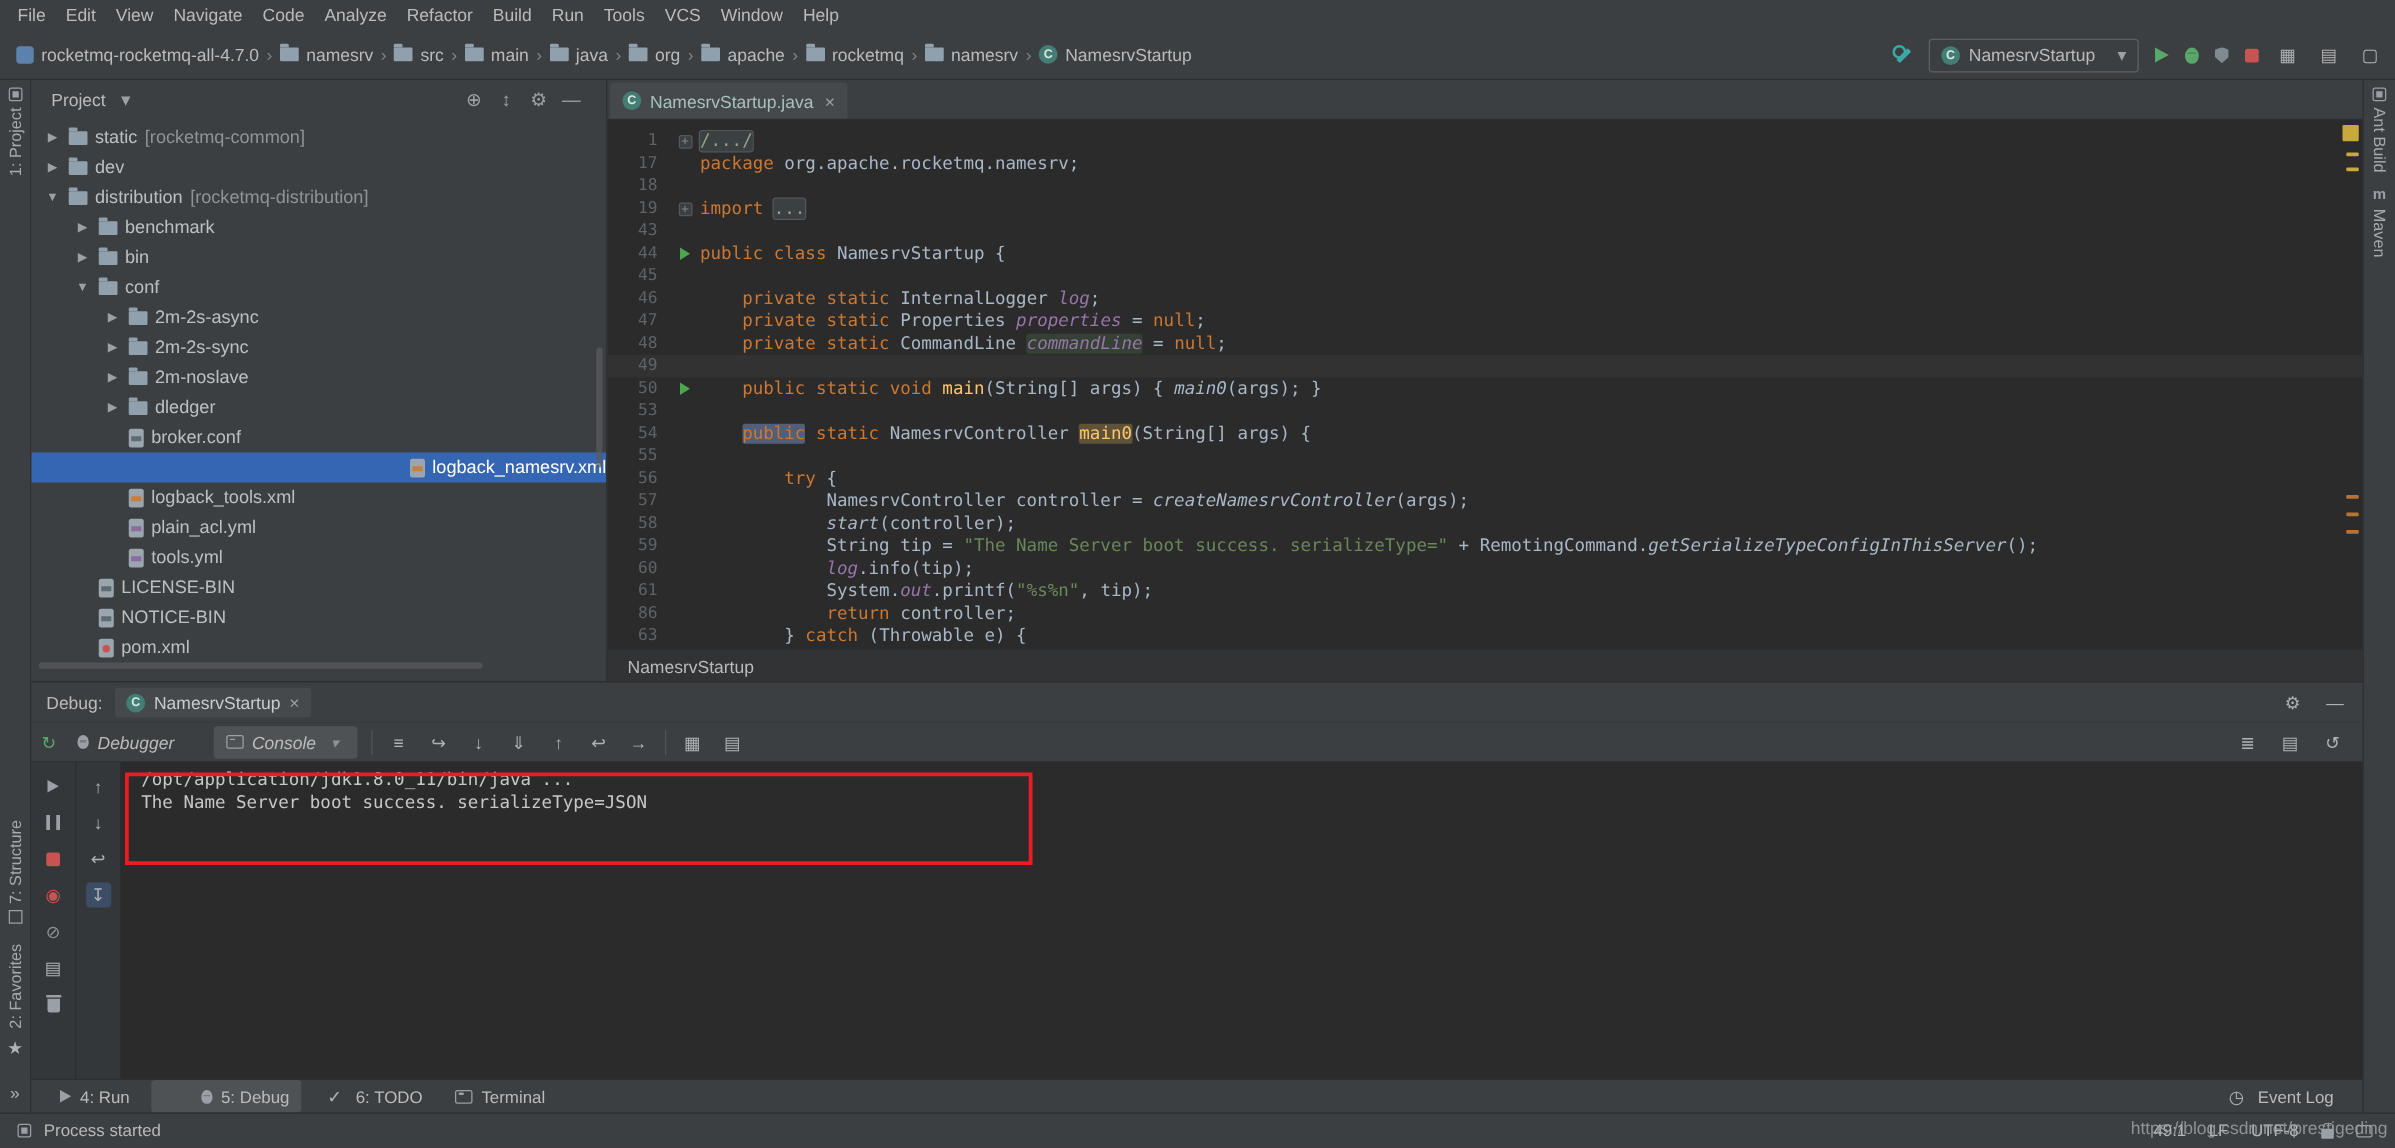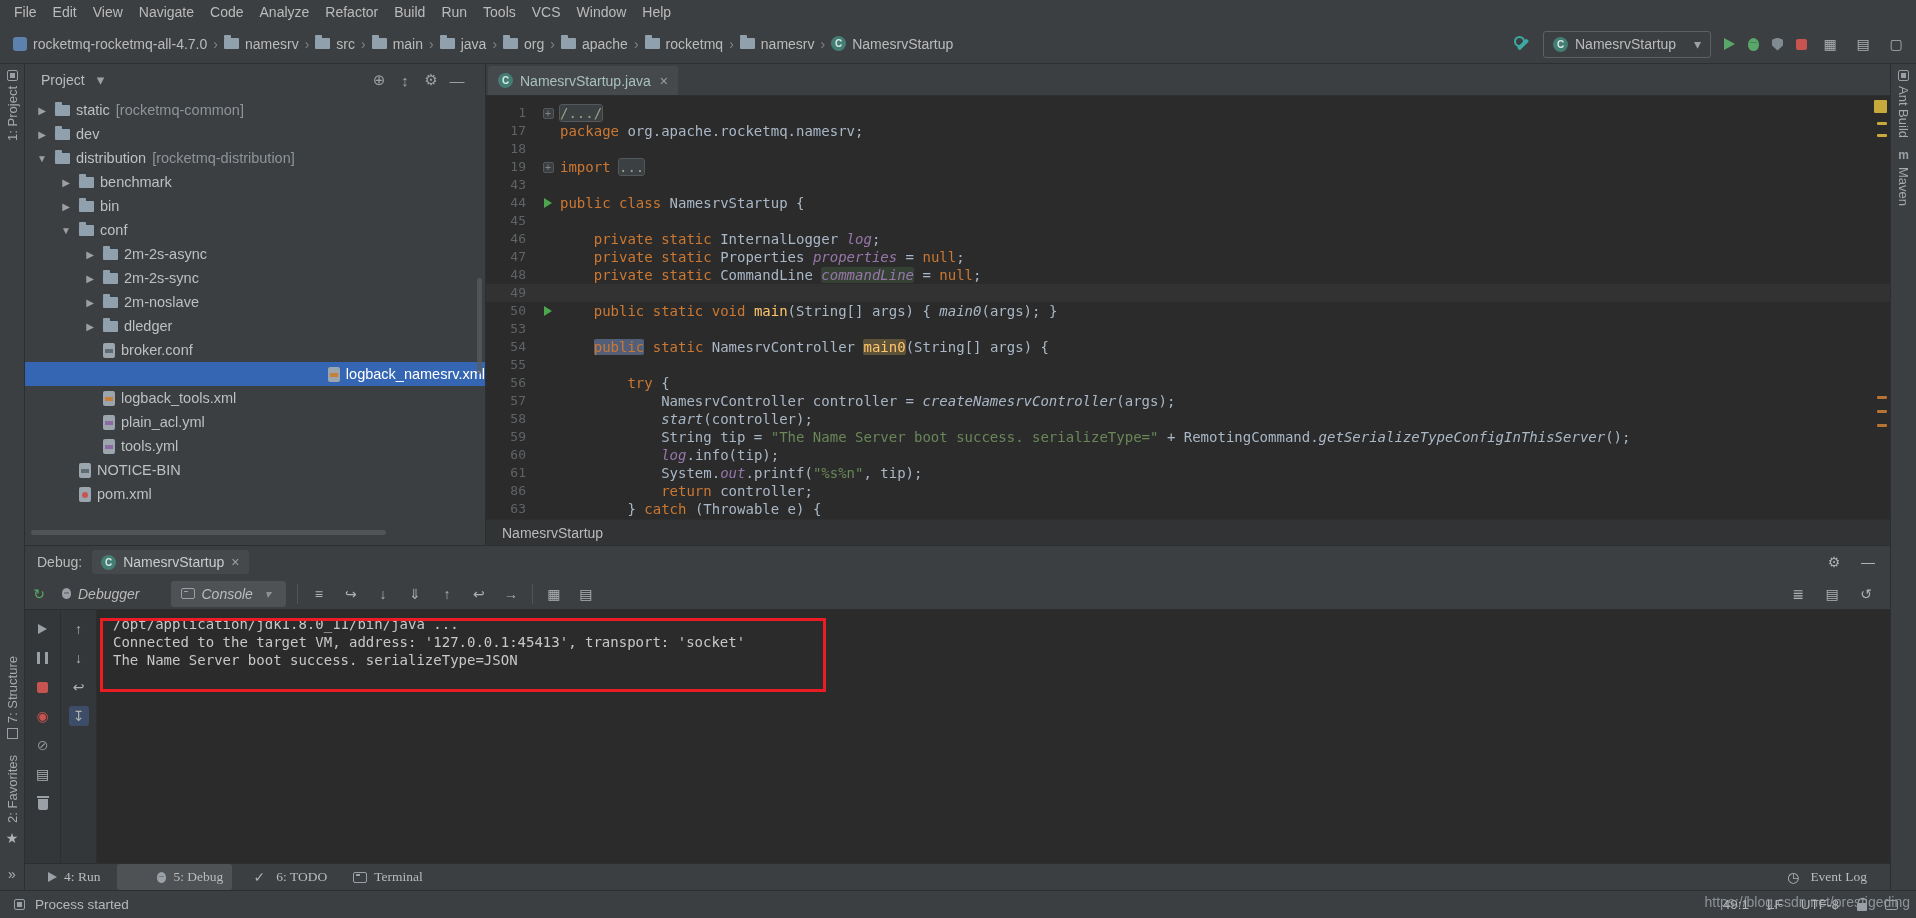--- a/index.html
+++ b/index.html
@@ -121,21 +121,21 @@
   .dbg-col { position:absolute; top:0; bottom:0; width:36px; background:#343739; border-right:1px solid #2c2e30; display:flex; flex-direction:column; align-items:center; padding-top:9px; gap:9px; }
   #dbg-col1 { left:0; }
   #dbg-col2 { left:36px; }
   .dbg-col .icon.pressed { background:#4b6eaf66; border-radius:3px; }
   #console { position:absolute; left:72px; right:0; top:0; bottom:0; background:#2b2b2b; padding:5px 0 0 16px; font-family:"DejaVu Sans Mono",monospace; font-size:14px; line-height:18px; color:#c8c8c8; }
   .console-line { white-space:pre; }
   #red-box { position:absolute; left:75px; top:8px; width:726px; height:74px; border:3px solid #ec1c24; pointer-events:none; z-index:3; }
 
   
   #bottombar { position:absolute; left:25px; right:26px; top:863px; height:27px; background:#3c3f41; border-top:1px solid #2c2e30; display:flex; align-items:center; padding:0 14px; gap:8px; font-size:13.5px; }
-  .tw-btn { display:flex; align-items:center; gap:7px; padding:3px 9px; border-radius:3px; color:#bbbbbb;font-family:Liberation Serif, serif; }
+  .tw-btn { display:flex; align-items:center; gap:7px; padding:3px 9px; border-radius:3px; color:#bbbbbb; }
   .tw-btn.sel { background:#4e5254;padding-left:40px; }
   #bottombar .right { margin-left:auto; display:flex; gap:8px; }
   #statusbar { position:absolute; left:0; right:0; top:890px; height:28px; background:#3c3f41; border-top:1px solid #2c2e30; display:flex; align-items:center; padding:0 14px; gap:10px; font-size:13.5px; color:#b8b8b8; }
   #status-right { margin-left:auto; display:flex; align-items:center; gap:18px; margin-right:4px; }
   #watermark { position:absolute; right:6px; top:894px; font-size:14px; color:#9ba1a8; opacity:.85; z-index:10; }
 </style>
 </head>
 <body>
 
 <div id="menubar">
@@ -340,20 +340,25 @@
         <span>plain_acl.yml</span>
       </div>
       <div class="tree-row" style="padding-left: 58px;">
         <span class="tree-arrow"></span>
         <span class="fi fi-yml"></span>
         <span>tools.yml</span>
       </div>
       <div class="tree-row" style="padding-left: 34px;">
         <span class="tree-arrow"></span>
         <span class="fi fi-text"></span>
+        <span>LICENSE-BIN</span>
+      </div>
+      <div class="tree-row" style="padding-left: 34px;">
+        <span class="tree-arrow"></span>
+        <span class="fi fi-text"></span>
         <span>NOTICE-BIN</span>
       </div>
       <div class="tree-row" style="padding-left: 34px;">
         <span class="tree-arrow"></span>
         <span class="fi fi-maven"></span>
         <span>pom.xml</span>
       </div>
     </div>
   <div class="proj-vscroll"></div>
   <div class="proj-hscroll"></div>
@@ -586,21 +591,20 @@
         </span>
         <span class="icon">
           <span class="icon ">↩</span>
         </span>
         <span class="icon pressed">
           <span class="icon ">↧</span>
         </span>
       </div>
     <div id="console">
         <div class="console-line">/opt/application/jdk1.8.0_11/bin/java ...</div>
-        <div class="console-line">Connected to the target VM, address: '127.0.0.1:45413', transport: 'socket'</div>
         <div class="console-line">The Name Server boot success. serializeType=JSON</div>
       </div>
     <div id="red-box"></div>
   </div>
 </div>
 
 <div id="bottombar">
   <span id="bottombar-left" style="display:flex;gap:8px;">
       <span class="tw-btn">
         <span class="ic-play gray sm"></span>

